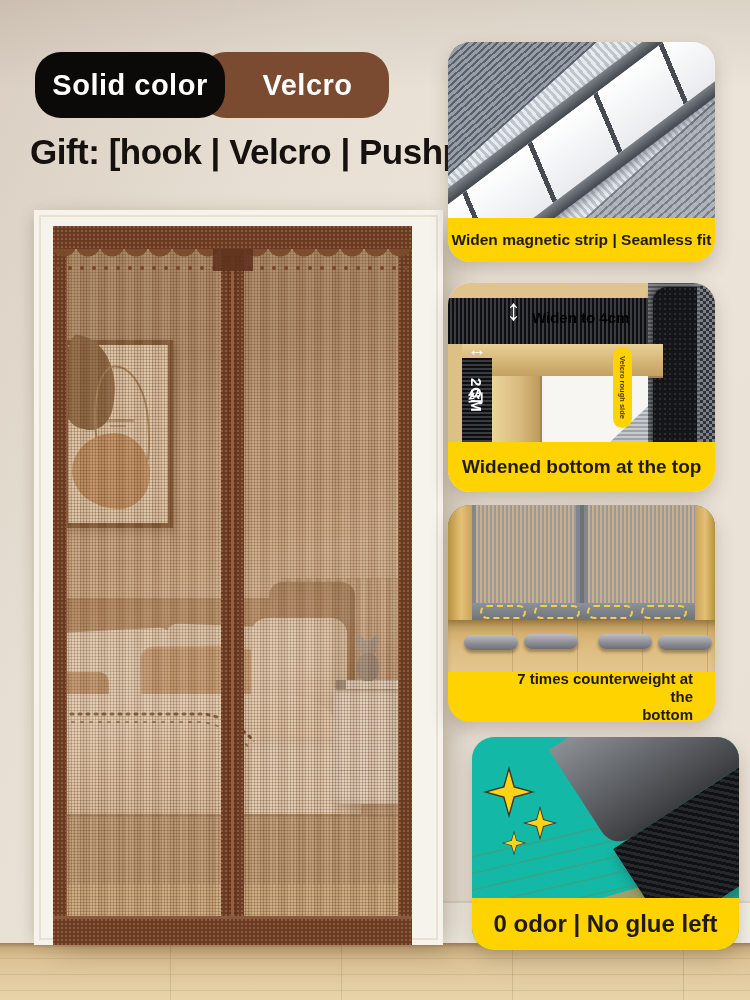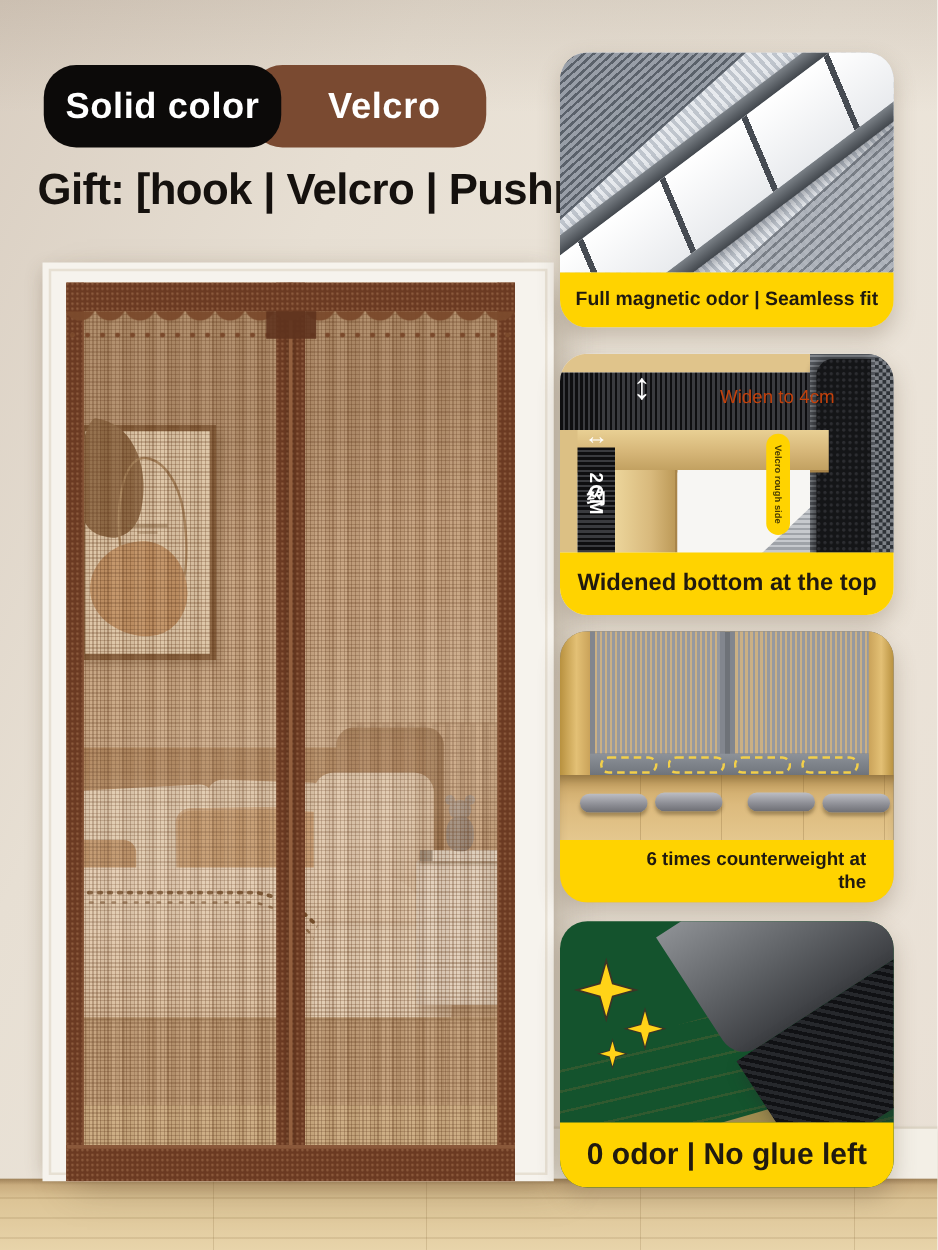--- a/index.html
+++ b/index.html
@@ -160,21 +160,21 @@
   .c2-opening::after{content:"";position:absolute;inset:0;
      clip-path:polygon(100% 26%,100% 100%,14% 100%);
      background:repeating-linear-gradient(0deg,#9fa3a8 0 2px,#c6c9cd 2px 4px);}
   .c2-mesh-right{left:200px;top:0;width:67px;height:209px;
      background:repeating-linear-gradient(0deg,#55595f 0 2px,#83878d 2px 4px);}
   .c2-mesh-right::after{content:"";position:absolute;right:0;top:0;width:15px;height:100%;
      background:repeating-conic-gradient(#2e3237 0 25%,#7d8187 0 50%) 0 0/6px 6px;}
   .c2-fluffy{left:205px;top:4px;width:44px;height:205px;background:#141517;border-radius:14px 0 0 0;
      background-image:radial-gradient(circle at 2px 2px,#2c2d31 1px,transparent 1.6px);background-size:5px 5px;
      box-shadow:-3px 0 6px rgba(0,0,0,.45);}
-  .c2-note-top{left:84px;top:26px;color:#c2410c;font-weight:400;font-size:15px;white-space:nowrap;padding-left:44px;}
+  .c2-note-top{left:84px;top:26px;color:#000000;font-weight:700;font-size:15px;white-space:nowrap;}
   .c2-varrow{left:58px;top:12px;color:#fff;font-size:30px;font-weight:700;line-height:1;}
   .c2-harrow{left:14px;top:56px;width:30px;text-align:center;color:#fff;font-size:19px;font-weight:700;}
   .c2-sidenote{left:18px;top:94px;color:#fff;font-weight:700;font-size:15px;
      writing-mode:vertical-rl;letter-spacing:1px;}
   .c2-bubble{left:165px;top:64px;width:19px;height:81px;background:#ffd300;border-radius:10px;
      display:flex;align-items:center;justify-content:center;overflow:hidden;}
   .c2-bubble::after{content:"";position:absolute;right:-0px;top:36px;border:5px solid transparent;
      border-left:7px solid #ffd300;transform:translateX(7px);}
   .c2-bubble span{writing-mode:vertical-rl;font-size:7.5px;font-weight:700;color:#4a3c00;
      line-height:1;letter-spacing:0;}
@@ -198,21 +198,21 @@
      background:linear-gradient(180deg,#c7a261 0,#dcba7d 45%,#e4c78e 100%);
      box-shadow:inset 0 8px 10px -5px rgba(60,40,10,.45);}
   .c3-floor::before{content:"";position:absolute;inset:0;
      background:repeating-linear-gradient(90deg,transparent 0 64px,rgba(120,90,45,.25) 64px 65px);}
   .weight{position:absolute;width:54px;height:15px;border-radius:8px;
      background:linear-gradient(180deg,#bdbec4 0,#8f9097 55%,#6e6f75 100%);
      box-shadow:0 3px 3px rgba(50,35,10,.35);}
   .card3 .caption{height:50px;}
   .c3-cap{width:195px;margin-left:28px;text-align:right;font-size:15px;line-height:1.2;font-weight:700;color:#201a10;}
   
-  .card4{top:737px;height:213px;background:#14532d;}
+  .card4{top:737px;height:213px;background:#14b8a6;margin-left:24px;}
   .c4-img{position:absolute;inset:0 0 52px 0;overflow:hidden;}
   .c4-wood{left:-70px;top:66px;width:480px;height:230px;transform:rotate(-16deg);
      background:linear-gradient(180deg,#ecd09a 0,#dfbd82 55%,#cfa867 100%);
      background-image:repeating-linear-gradient(3deg,rgba(150,110,55,.22) 0 2px,transparent 2px 16px);}
   .c4-wood-edge{left:-40px;top:150px;width:420px;height:26px;transform:rotate(-16deg);
      background:#c39b58;opacity:.8;}
   .c4-strip{left:118px;top:-88px;width:300px;height:240px;transform:rotate(-33deg);
      display:flex;flex-direction:column;}
   .c4-strip-top{height:118px;border-radius:0 0 0 20px;
      background:linear-gradient(180deg,#8b8e92 0,#5f6266 55%,#3b3d41 100%);}
@@ -295,21 +295,21 @@
   <div class="c1-img">
     <div class="abs c1-band-tl"></div>
     <div class="abs c1-band-br"></div>
     <div class="abs c1-strip">
       <div class="c1-rail"></div>
       <div class="c1-white"></div>
       <div class="c1-rail"></div>
     </div>
   </div>
   <div class="caption">
-    <span>Full magnetic odor | Seamless fit</span>
+    <span>Widen magnetic strip | Seamless fit</span>
   </div>
 </div>
 
 <div class="abs card card2">
   <div class="c2-img">
     <div class="abs c2-wood-sliver"></div>
     <div class="abs c2-velcro-top"></div>
     <div class="abs c2-mesh-right"></div>
     <div class="abs c2-fluffy"></div>
     <div class="abs c2-wood-h"></div>
@@ -343,21 +343,22 @@
       <div class="dash-pill"></div>
     </div>
     <div class="abs c3-floor"></div>
     <div class="abs weight" style="left:16px;top:130px;"></div>
     <div class="abs weight" style="left:76px;top:129px;"></div>
     <div class="abs weight" style="left:150px;top:129px;"></div>
     <div class="abs weight" style="left:210px;top:130px;"></div>
   </div>
   <div class="caption">
     <div class="c3-cap">
-      <div>6 times counterweight at the</div>
+      <div>7 times counterweight at the</div>
+      <div>bottom</div>
     </div>
   </div>
 </div>
 
 <div class="abs card card4">
   <div class="c4-img">
     <div class="abs c4-wood"></div>
     <div class="abs c4-wood-edge"></div>
     <div class="abs c4-strip">
       <div class="c4-strip-top"></div>

